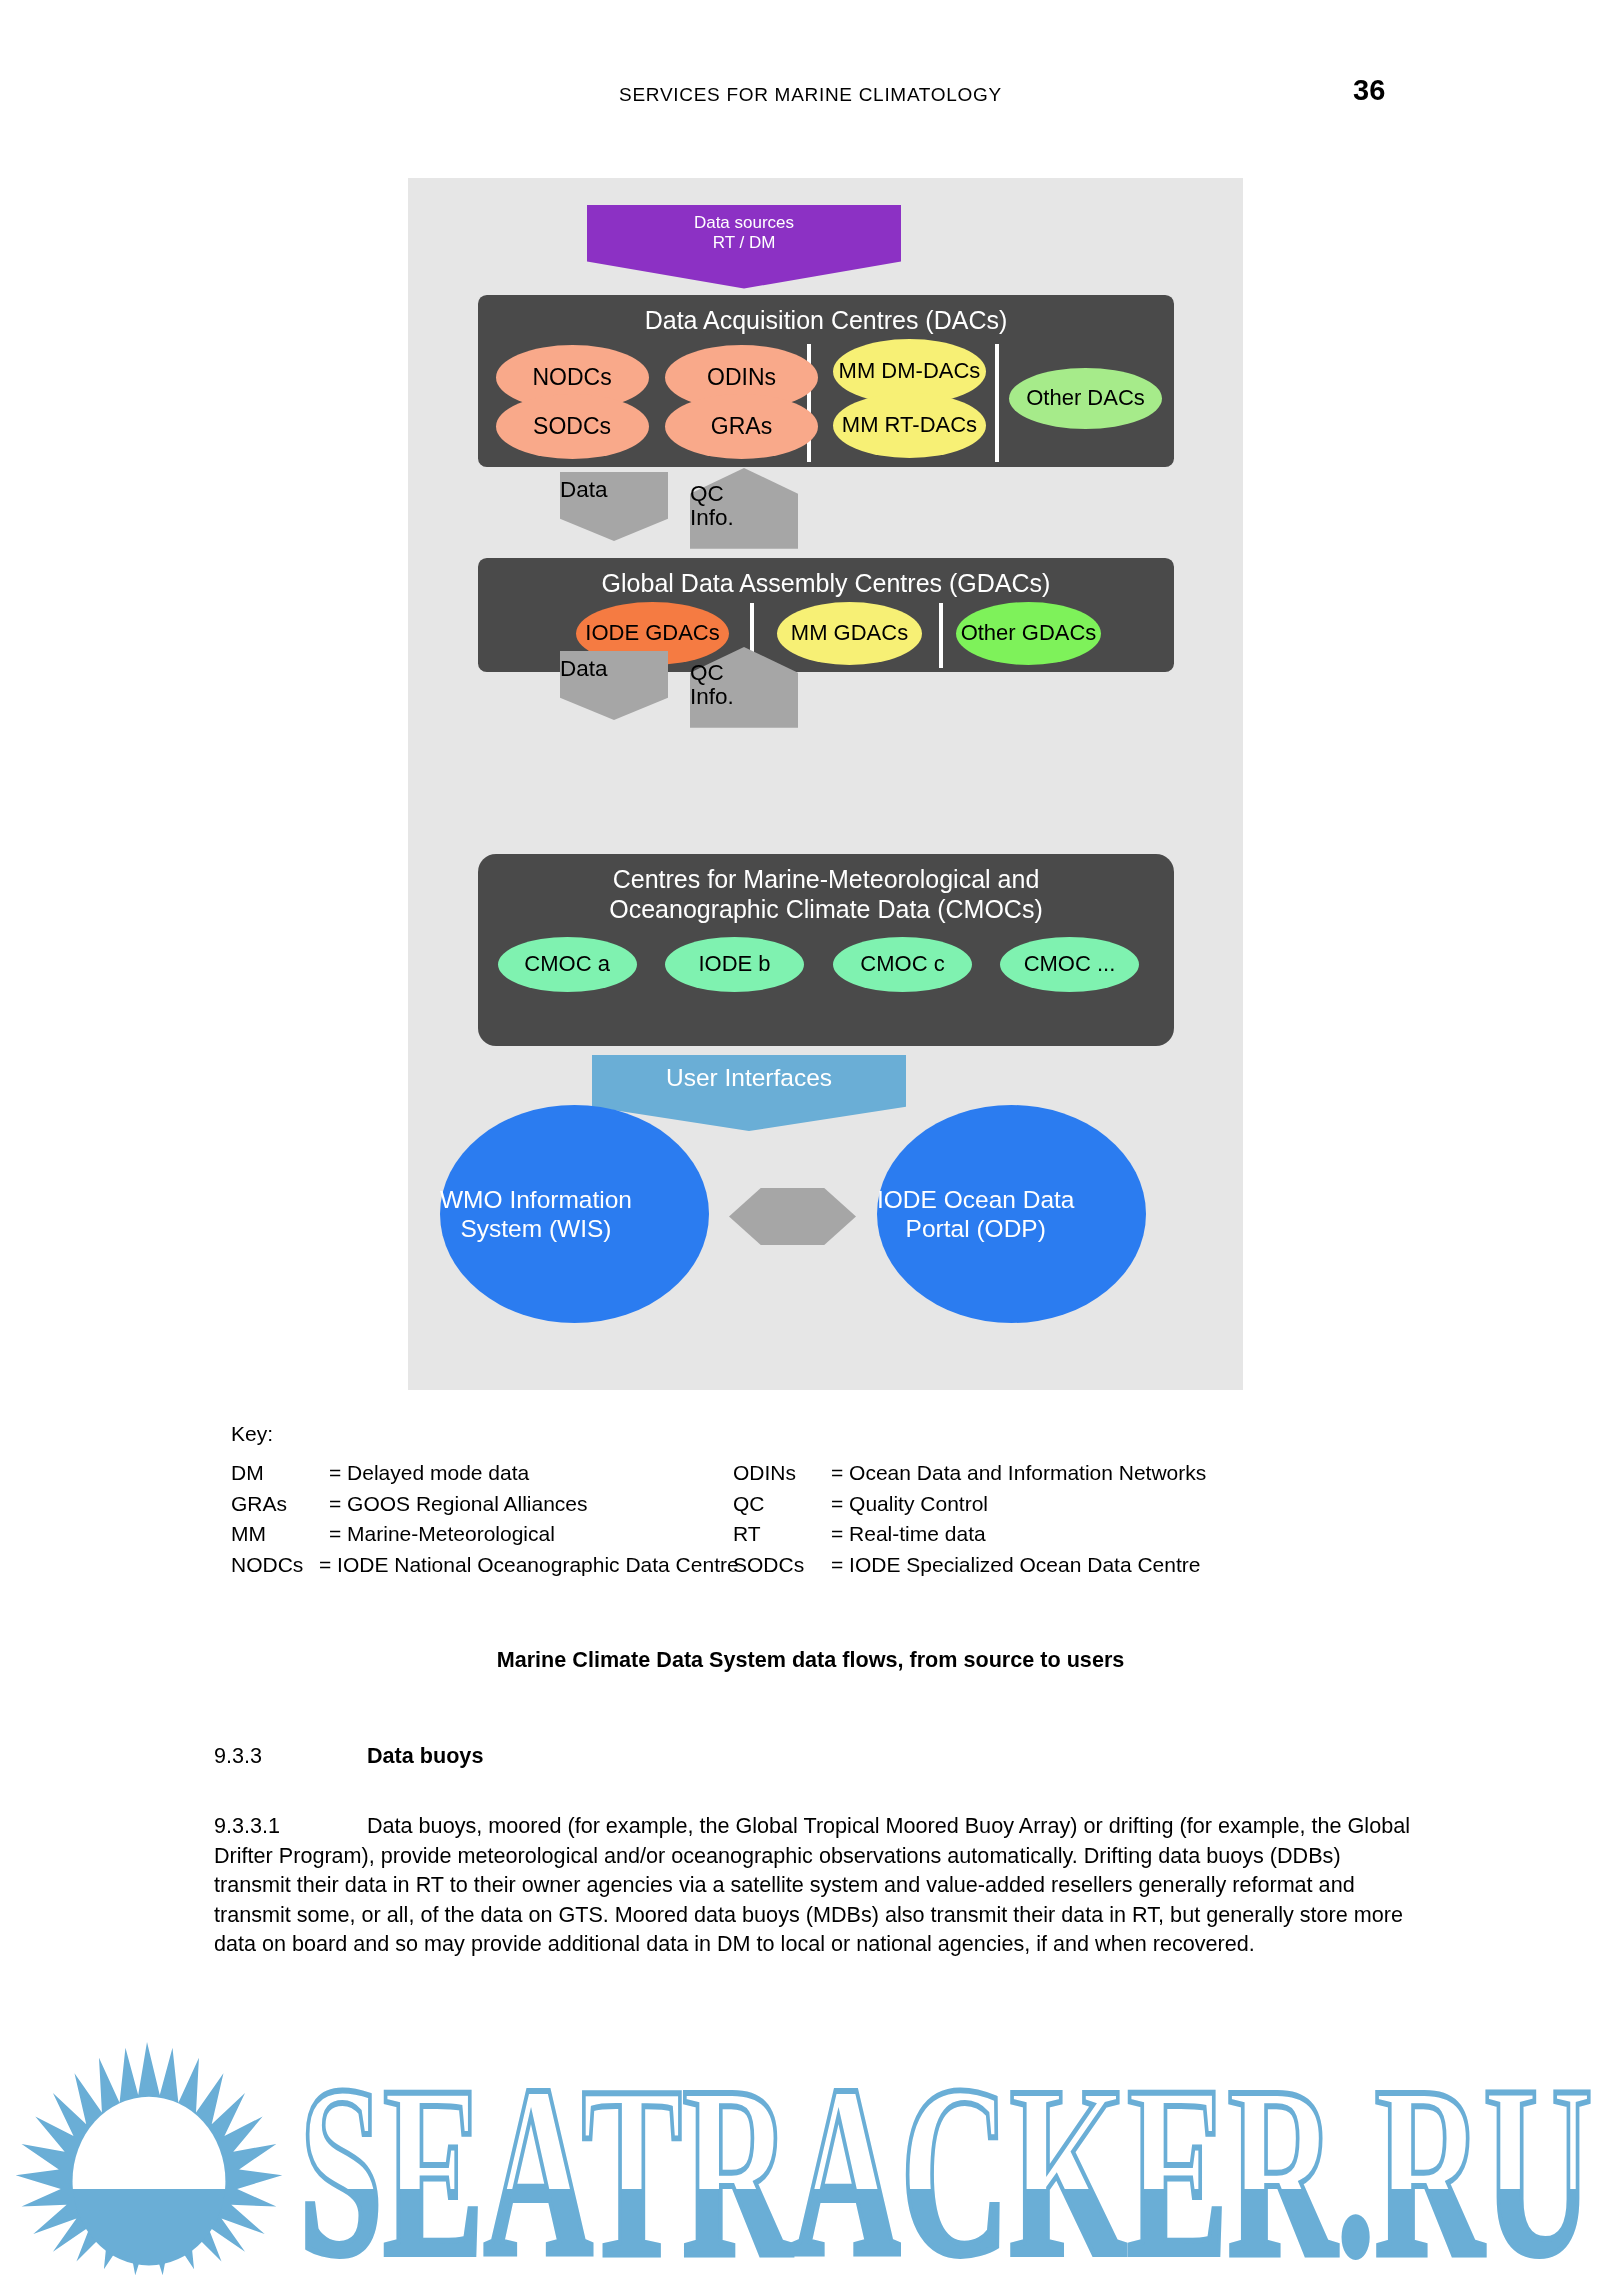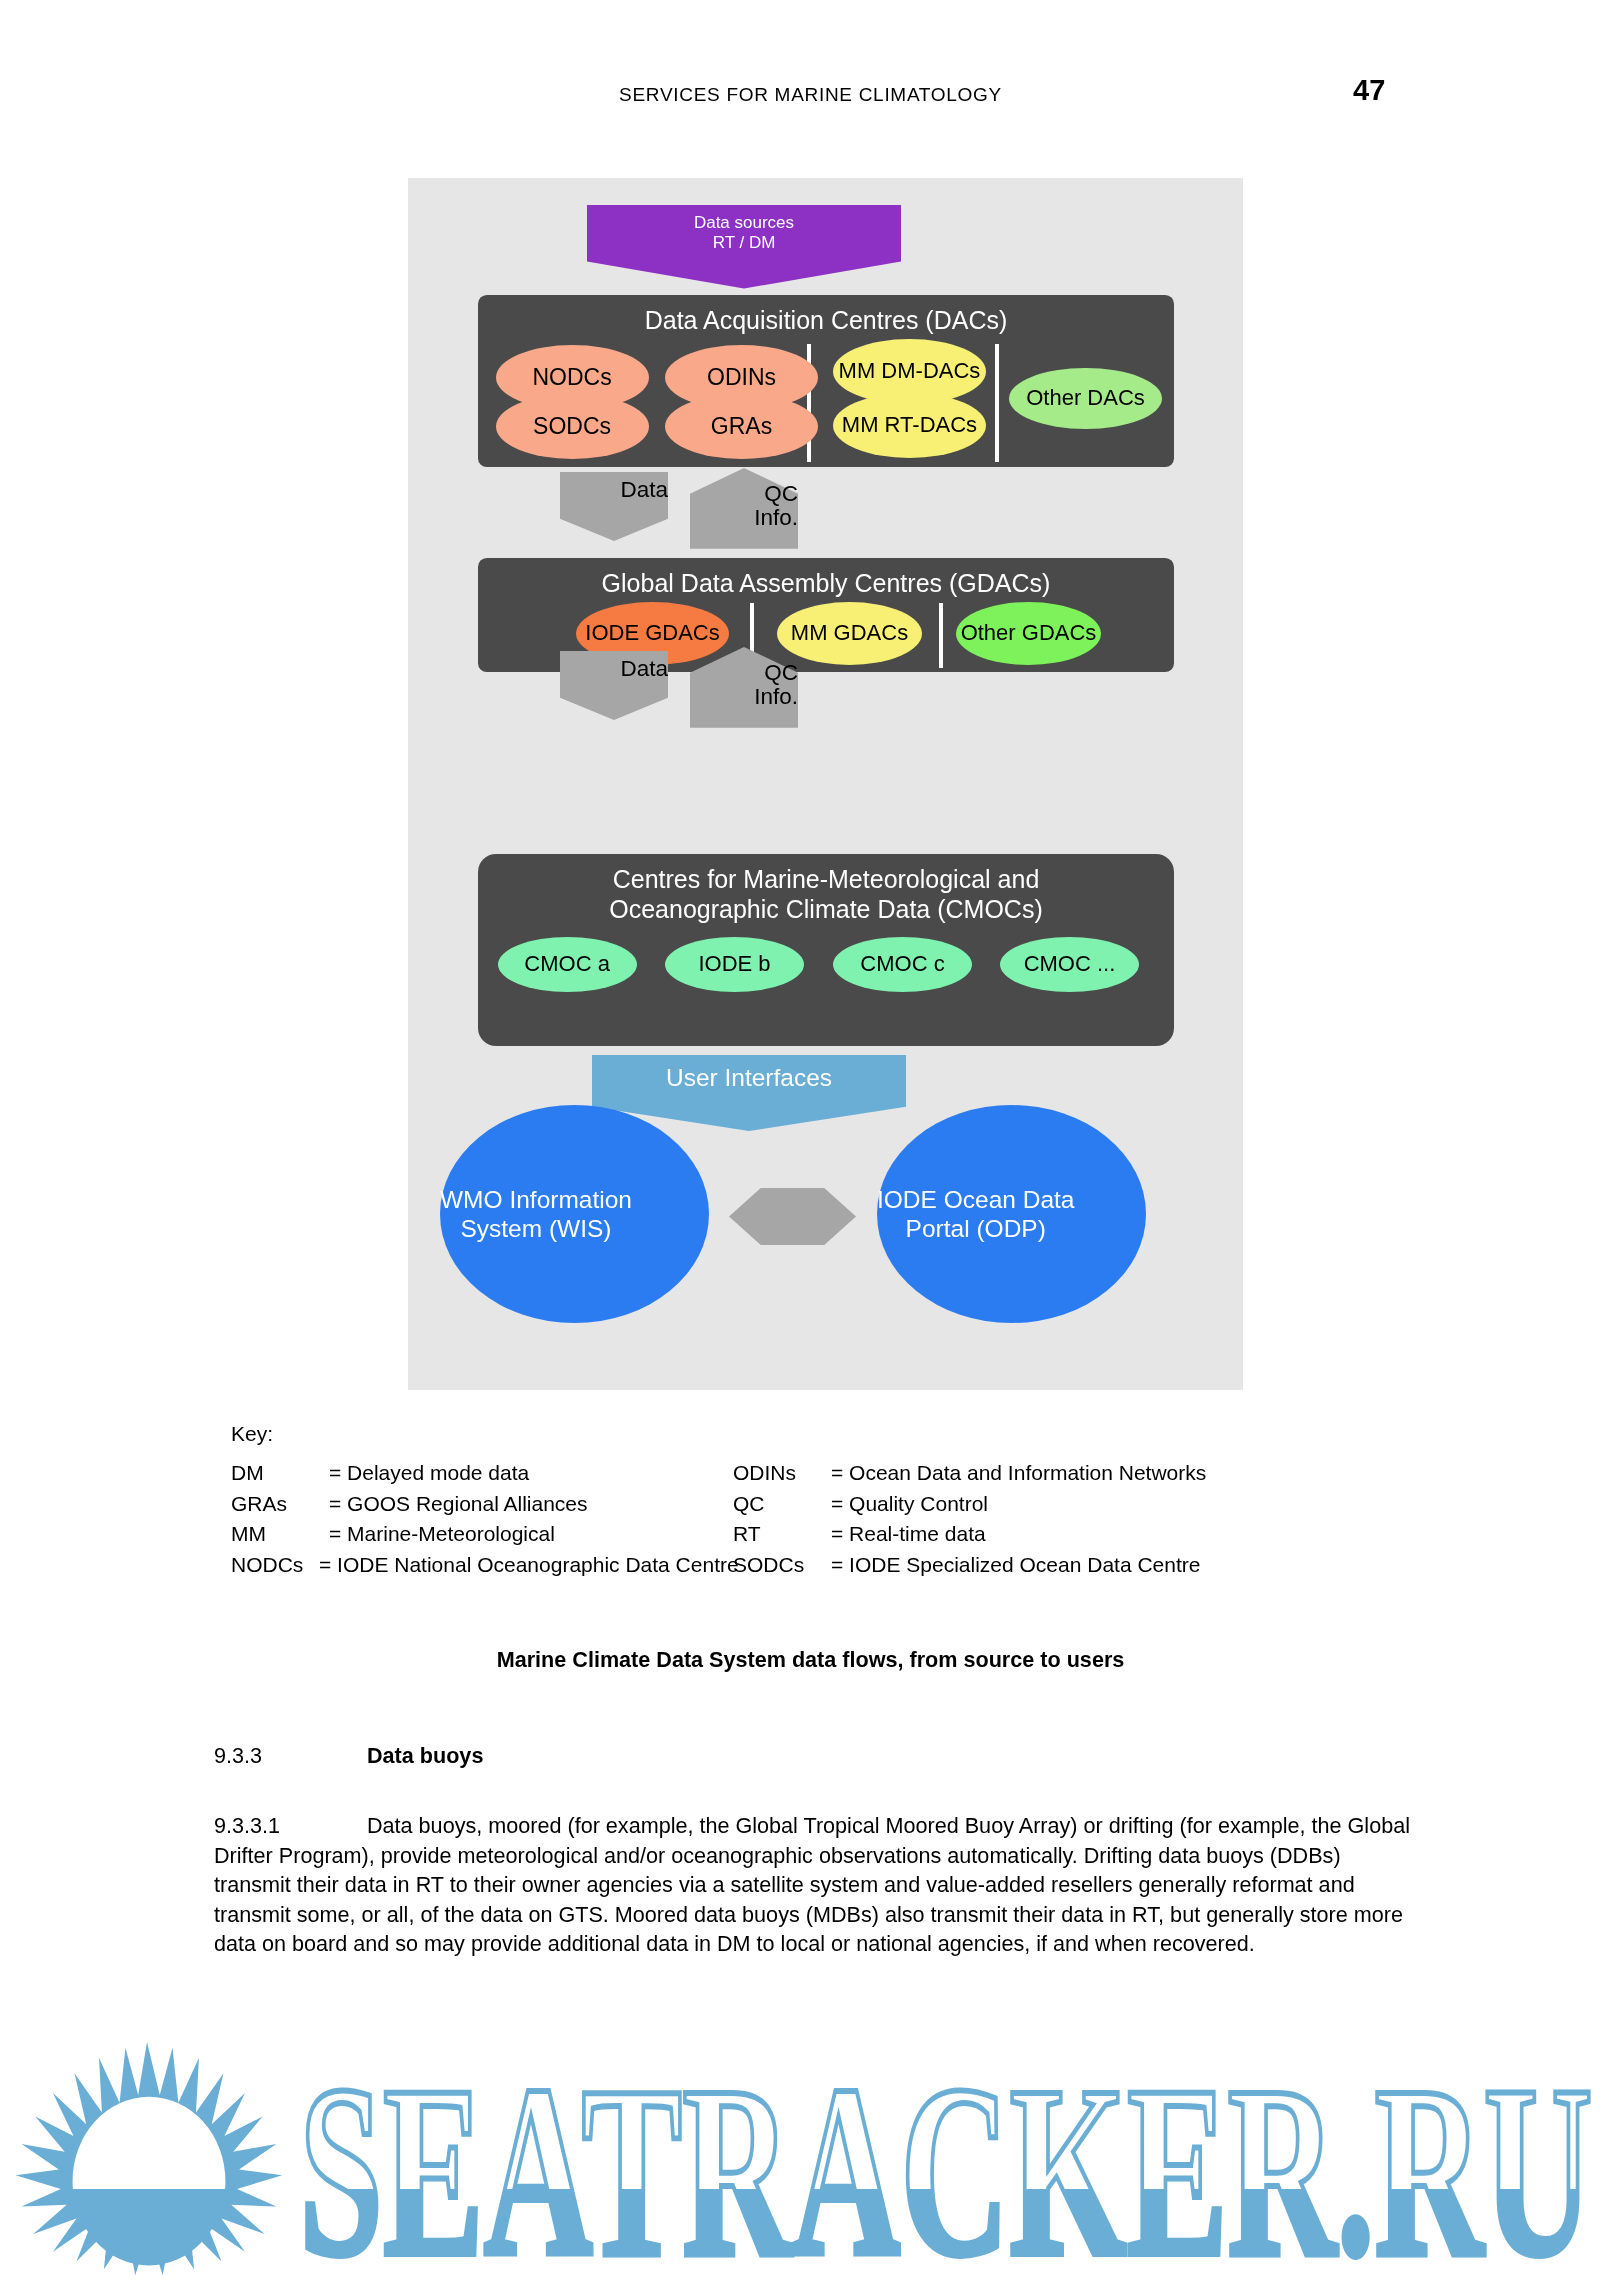--- a/index.html
+++ b/index.html
@@ -119,21 +119,21 @@
   .divider {
     position: absolute;
     width: 3.9px;
     background: #ffffff;
   }
 
   
   .flow-arrow {
     position: absolute;
     color: #000;
-    text-align: right;
+    text-align: left;
     font-size: 22.5px;
     line-height: 1.1;
     display: flex;
     align-items: flex-start;
     justify-content: center;
   }
   .flow-arrow .arrow-shape {
     position: absolute;
     left: 0; top: 0; right: 0; bottom: 0;
     background: #a6a6a6;
@@ -219,21 +219,21 @@
     left: 0px; top: 2034px;
     width: 1621px; height: 259px;
     pointer-events: none;
   }
 </style>
 </head>
 <body>
 
 <div class="page-header">
   <div class="header-title">SERVICES FOR MARINE CLIMATOLOGY</div>
-  <div class="header-pageno">47</div>
+  <div class="header-pageno">36</div>
 </div>
 
 <div class="figure-panel">
 
   <div class="chev-down data-sources">
     <div class="chev-shape"></div>
     <div class="chev-label">
       <div>Data sources</div>
       <div>RT / DM</div>
     </div>

